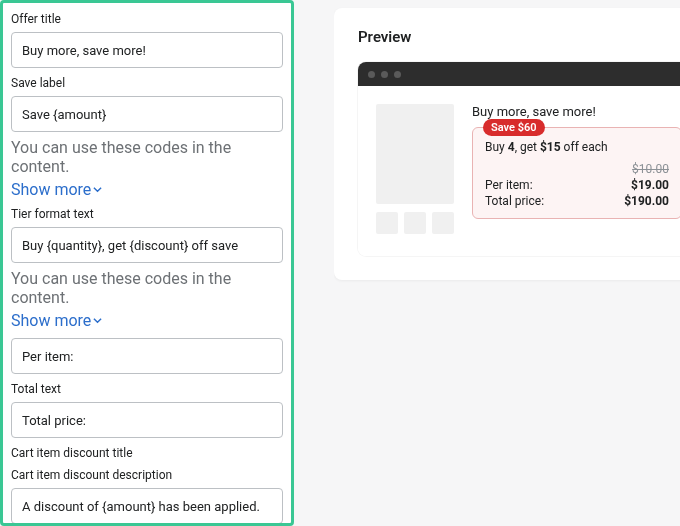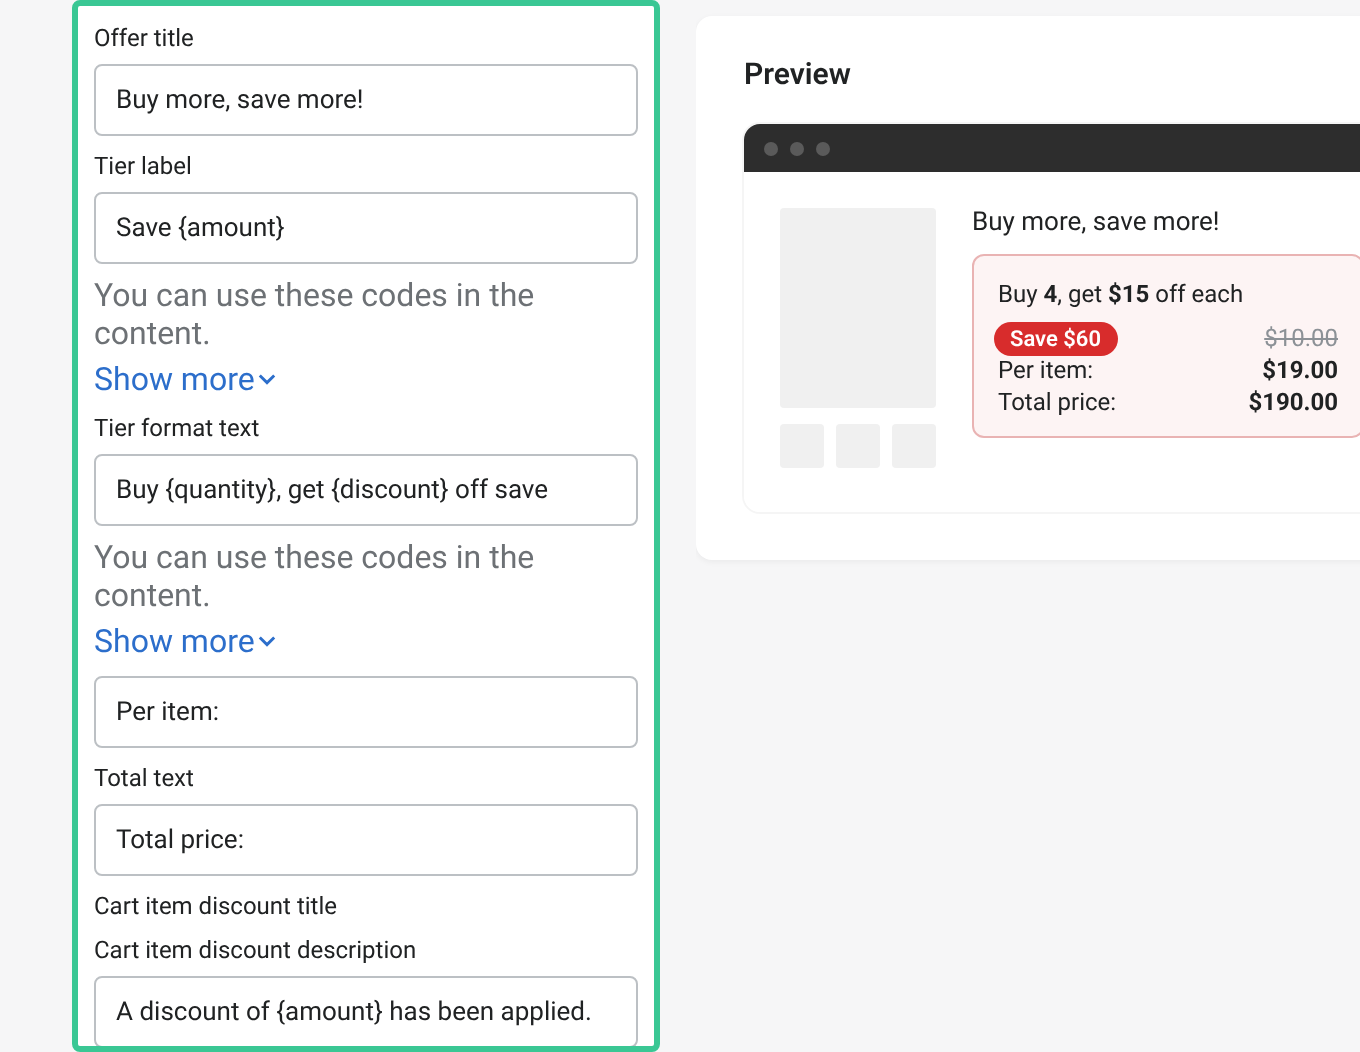--- a/index.html
+++ b/index.html
@@ -1,17 +1,17 @@
 <!DOCTYPE html>
 <html><head>
 <meta charset="utf-8">
 <style>
   * { box-sizing: border-box; margin: 0; padding: 0; }
   html, body { width: 680px; height: 526px; font-family: -apple-system, BlinkMacSystemFont, "Segoe UI", Roboto, sans-serif; background: #f6f6f7; font-size: 13px; color: #202223; }
-  .app { display: flex; gap: 18px; height: 100%; padding-left: 36px; }
+  .app { display: flex; gap: 40px; height: 100%; }
   .left { flex: 0 0 294px; background: #fff; border: 3px solid #3ac794; border-radius: 4px; padding: 3px 8px 6px 8px; overflow: hidden; position: relative; }
   .field { margin-bottom: 8px; }
   .flabel { display: block; font-size: 12px; font-weight: 400; color: #202223; margin: 6px 0 6px 0; }
   .input {
     width: 100%; height: 36px; border: 1px solid #bcc0c4; border-radius: 4px;
     padding: 0 10px; font-size: 13px; color: #202223; background:#fff;
     display:flex; align-items:center;
   }
   .help { font-size: 16px; color: #6d7175; margin: 6px 0 2px 0; display:flex; align-items:center; flex-wrap:wrap; gap:4px; }
   .link { color: #2c6ecb; cursor: pointer; display:inline-flex; align-items:center; gap:2px;justify-content:flex-end; }
@@ -24,21 +24,21 @@
   .browser-bar { background:#2d2d2d; height:24px; display:flex; align-items:center; padding:0 10px; gap:6px; }
   .dot { width:7px; height:7px; border-radius:50%; background:#5a5a5a; }
   .product { background:#fff; display:flex; gap:18px; padding:18px 18px 22px 18px; }
   .thumbs { flex:0 0 78px; }
   .mainimg { width:78px; height:100px; background:#f0f0f0; border-radius:2px; margin-bottom:8px; }
   .smrow { display:flex; gap:6px; }
   .smimg { width:22px; height:22px; background:#f0f0f0; border-radius:2px; }
   .pinfo { flex:1; }
   .ptitle { font-size:13px; margin-bottom:8px; }
   .offerbox { border:1px solid #e9b3b3; background:#fdf4f4; border-radius:6px; padding:10px 12px 10px 12px; font-size:12px; position:relative; }
-  .badge { position:absolute; top:-9px; left:10px; background:#d82c2c; color:#fff; font-size:11px; font-weight:600; padding:2px 8px; border-radius:9px;margin-top:42px; }
+  .badge { position:absolute; top:-9px; left:10px; background:#d82c2c; color:#fff; font-size:11px; font-weight:600; padding:2px 8px; border-radius:9px; }
   .tier { margin: 2px 0 8px 0; }
   .prow { display:flex; justify-content:space-between; font-size:12px; color:#202223; }
   .prow + .prow { margin-top:2px; }
   .was { text-align:right; color:#8c9196; text-decoration: line-through; }
   .b { font-weight:700; }
 </style>
 </head>
 <body>
 
 <div class="app">
@@ -46,21 +46,21 @@
   <div class="left">
 
     <div class="field">
       <label class="flabel">Offer title</label>
       <div class="input">
           <span>Buy more, save more!</span>
         </div>
     </div>
 
     <div class="field">
-      <label class="flabel">Tier label</label>
+      <label class="flabel">Save label</label>
       <div class="input">
           <span>Save {amount}</span>
         </div>
       <div class="help">
         <span>You can use these codes in the content.</span>
         <span class="link">
           <span>Show more</span>
           <span class="chev">
               <svg viewBox="0 0 10 10">
                 <path d="M1 3 L5 7 L9 3" fill="none" stroke="#2c6ecb" stroke-width="1.6"></path>

